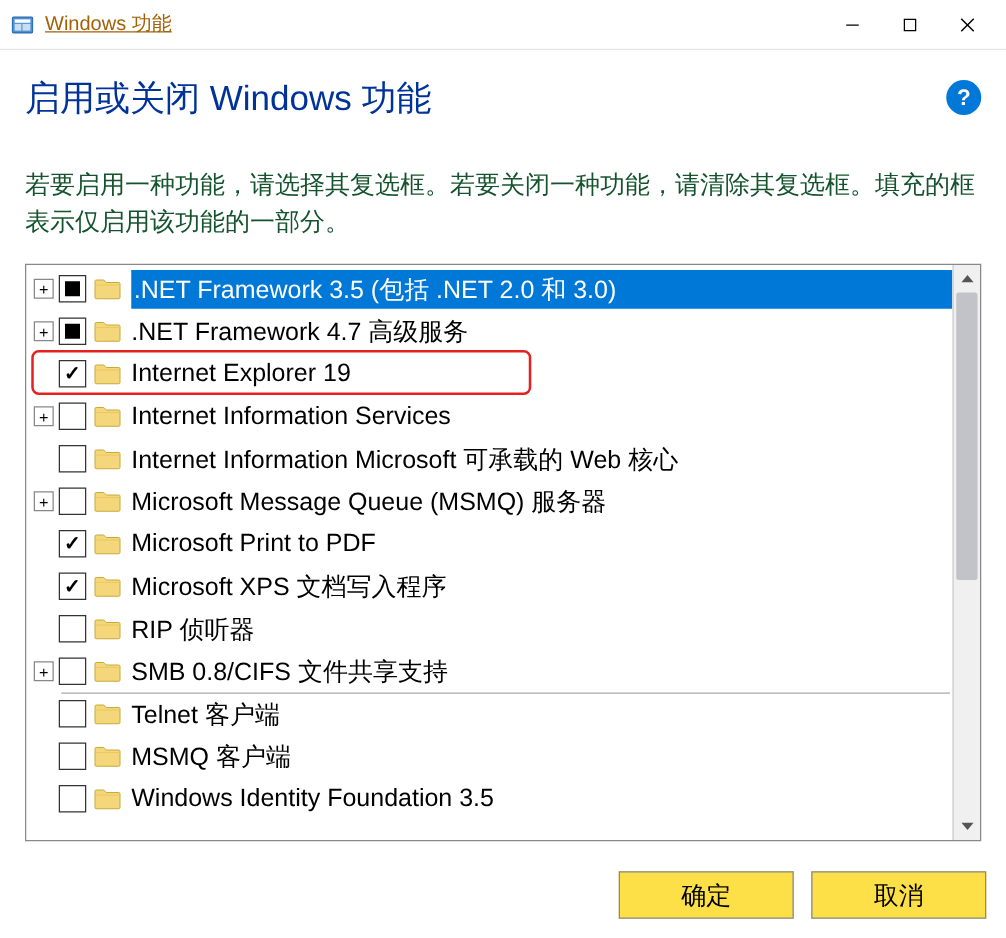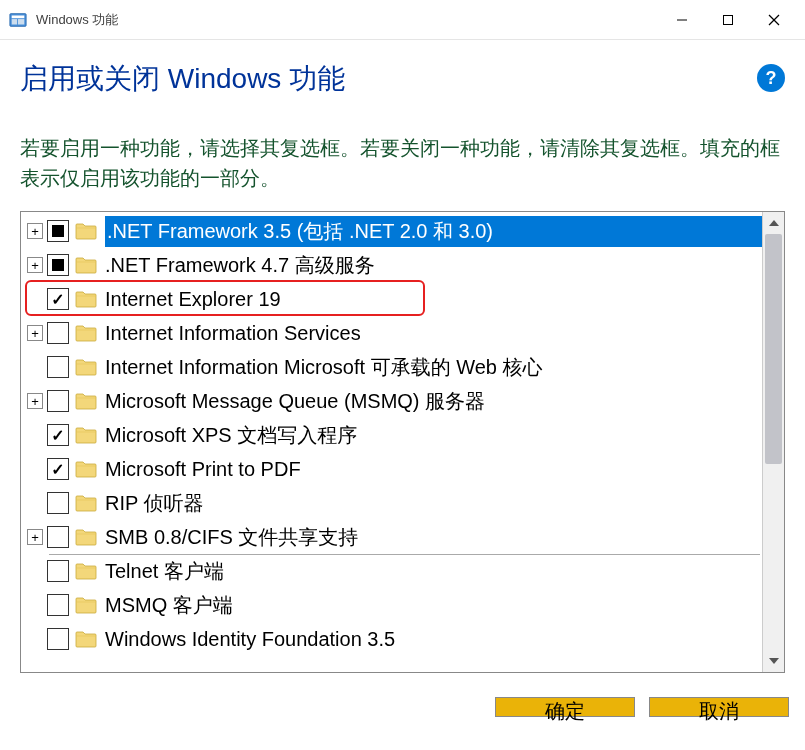--- a/index.html
+++ b/index.html
@@ -20,23 +20,24 @@
     }
     .titlebar-icon {
       width: 20px;
       height: 20px;
       margin-right: 8px;
       display: inline-flex;
       align-items: center;
       justify-content: center;
     }
     .titlebar-text {
-      font-size: 13px;
-      color: #404040;
+      font-size: 16px;
+      color: #a16207;
       flex: 1;
+      text-decoration: underline;
     }
     .win-controls {
       display: flex;
       gap: 0;
     }
     .win-btn {
       width: 46px;
       height: 32px;
       display: flex;
       align-items: center;
@@ -203,23 +204,23 @@
     }
 
     .button-bar {
       display: flex;
       justify-content: flex-end;
       gap: 14px;
       padding: 14px 16px;
     }
     .dlg-button {
       min-width: 140px;
-      height: 20px;
+      height: 38px;
       border: 1px solid #888;
-      background: #eab308;
+      background: #fde047;
       font-size: 20px;
       font-family: inherit;
       cursor: pointer;
     }
   </style>
 </head>
 <body>
 
 <div class="titlebar">
   <span class="titlebar-icon">
@@ -314,30 +315,30 @@
           </svg>
           <span class="item-label">Microsoft Message Queue (MSMQ) 服务器</span>
         </div>
         <div class="tree-item">
           <div class="expander-spacer"></div>
           <div class="checkbox checked"></div>
           <svg class="folder-icon" viewBox="0 0 22 18">
             <path d="M1 3 L1 16 Q1 17 2 17 L20 17 Q21 17 21 16 L21 5 Q21 4 20 4 L10 4 L8 2 L2 2 Q1 2 1 3 Z" fill="#f3d77a" stroke="#c9a93a" stroke-width="0.8"></path>
             <path d="M1 6 L21 6" stroke="#e6c558" stroke-width="0.6"></path>
           </svg>
+          <span class="item-label">Microsoft Print to PDF</span>
+        </div>
+        <div class="tree-item">
+          <div class="expander-spacer"></div>
+          <div class="checkbox checked"></div>
+          <svg class="folder-icon" viewBox="0 0 22 18">
+            <path d="M1 3 L1 16 Q1 17 2 17 L20 17 Q21 17 21 16 L21 5 Q21 4 20 4 L10 4 L8 2 L2 2 Q1 2 1 3 Z" fill="#f3d77a" stroke="#c9a93a" stroke-width="0.8"></path>
+            <path d="M1 6 L21 6" stroke="#e6c558" stroke-width="0.6"></path>
+          </svg>
           <span class="item-label">Microsoft XPS 文档写入程序</span>
-        </div>
-        <div class="tree-item">
-          <div class="expander-spacer"></div>
-          <div class="checkbox checked"></div>
-          <svg class="folder-icon" viewBox="0 0 22 18">
-            <path d="M1 3 L1 16 Q1 17 2 17 L20 17 Q21 17 21 16 L21 5 Q21 4 20 4 L10 4 L8 2 L2 2 Q1 2 1 3 Z" fill="#f3d77a" stroke="#c9a93a" stroke-width="0.8"></path>
-            <path d="M1 6 L21 6" stroke="#e6c558" stroke-width="0.6"></path>
-          </svg>
-          <span class="item-label">Microsoft Print to PDF</span>
         </div>
         <div class="tree-item">
           <div class="expander-spacer"></div>
           <div class="checkbox "></div>
           <svg class="folder-icon" viewBox="0 0 22 18">
             <path d="M1 3 L1 16 Q1 17 2 17 L20 17 Q21 17 21 16 L21 5 Q21 4 20 4 L10 4 L8 2 L2 2 Q1 2 1 3 Z" fill="#f3d77a" stroke="#c9a93a" stroke-width="0.8"></path>
             <path d="M1 6 L21 6" stroke="#e6c558" stroke-width="0.6"></path>
           </svg>
           <span class="item-label">RIP 侦听器</span>
         </div>

